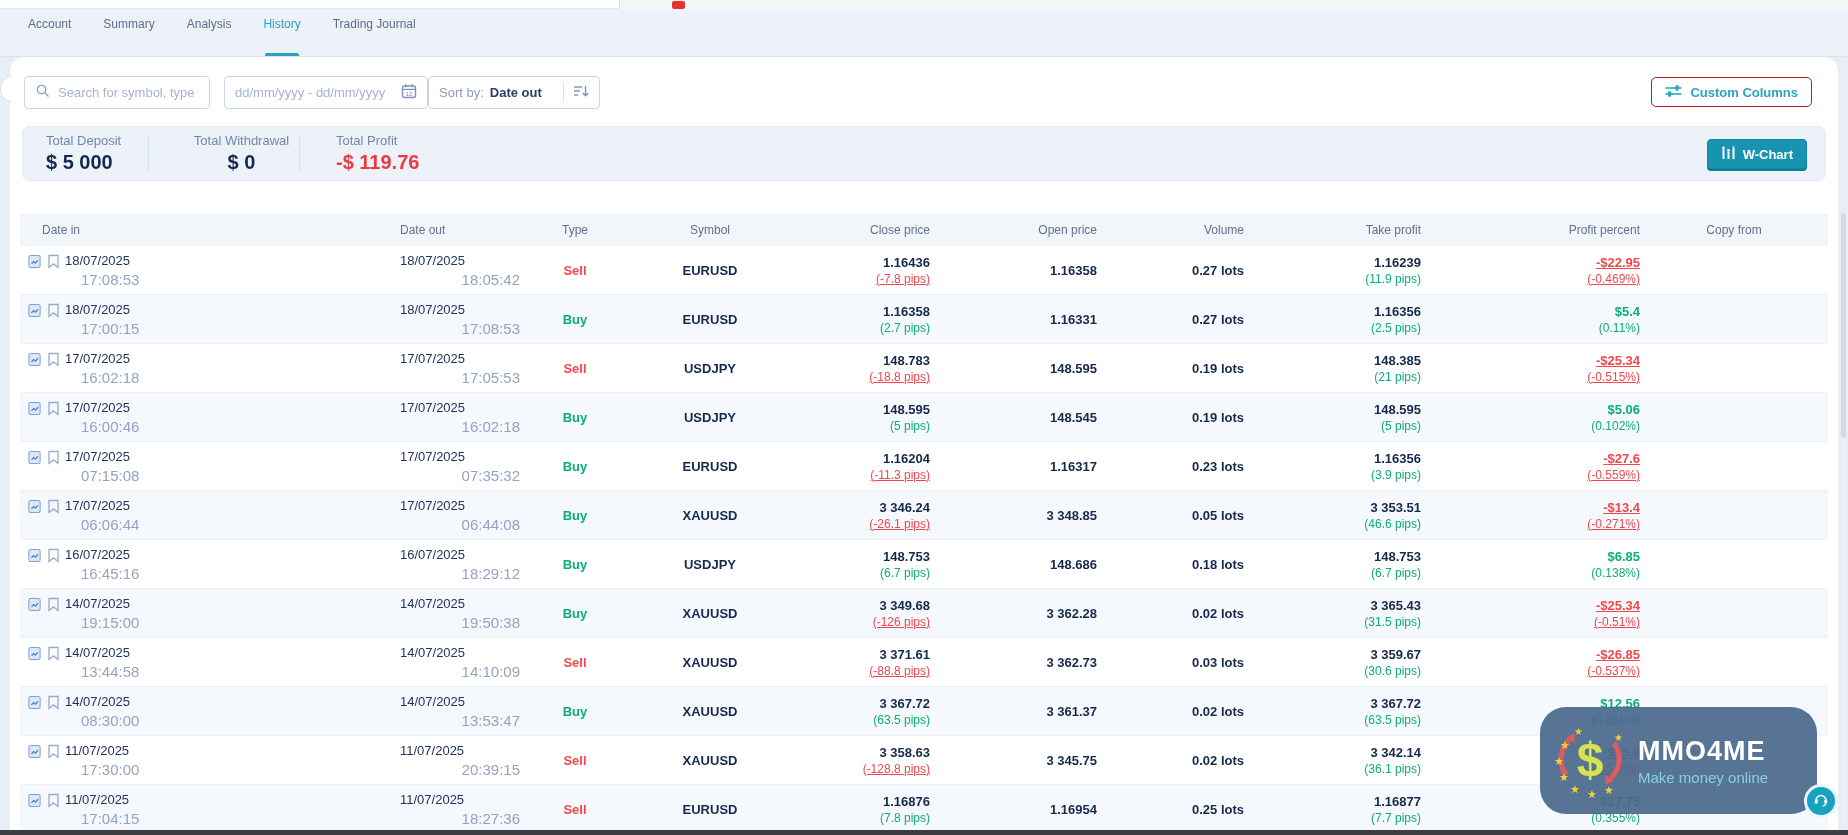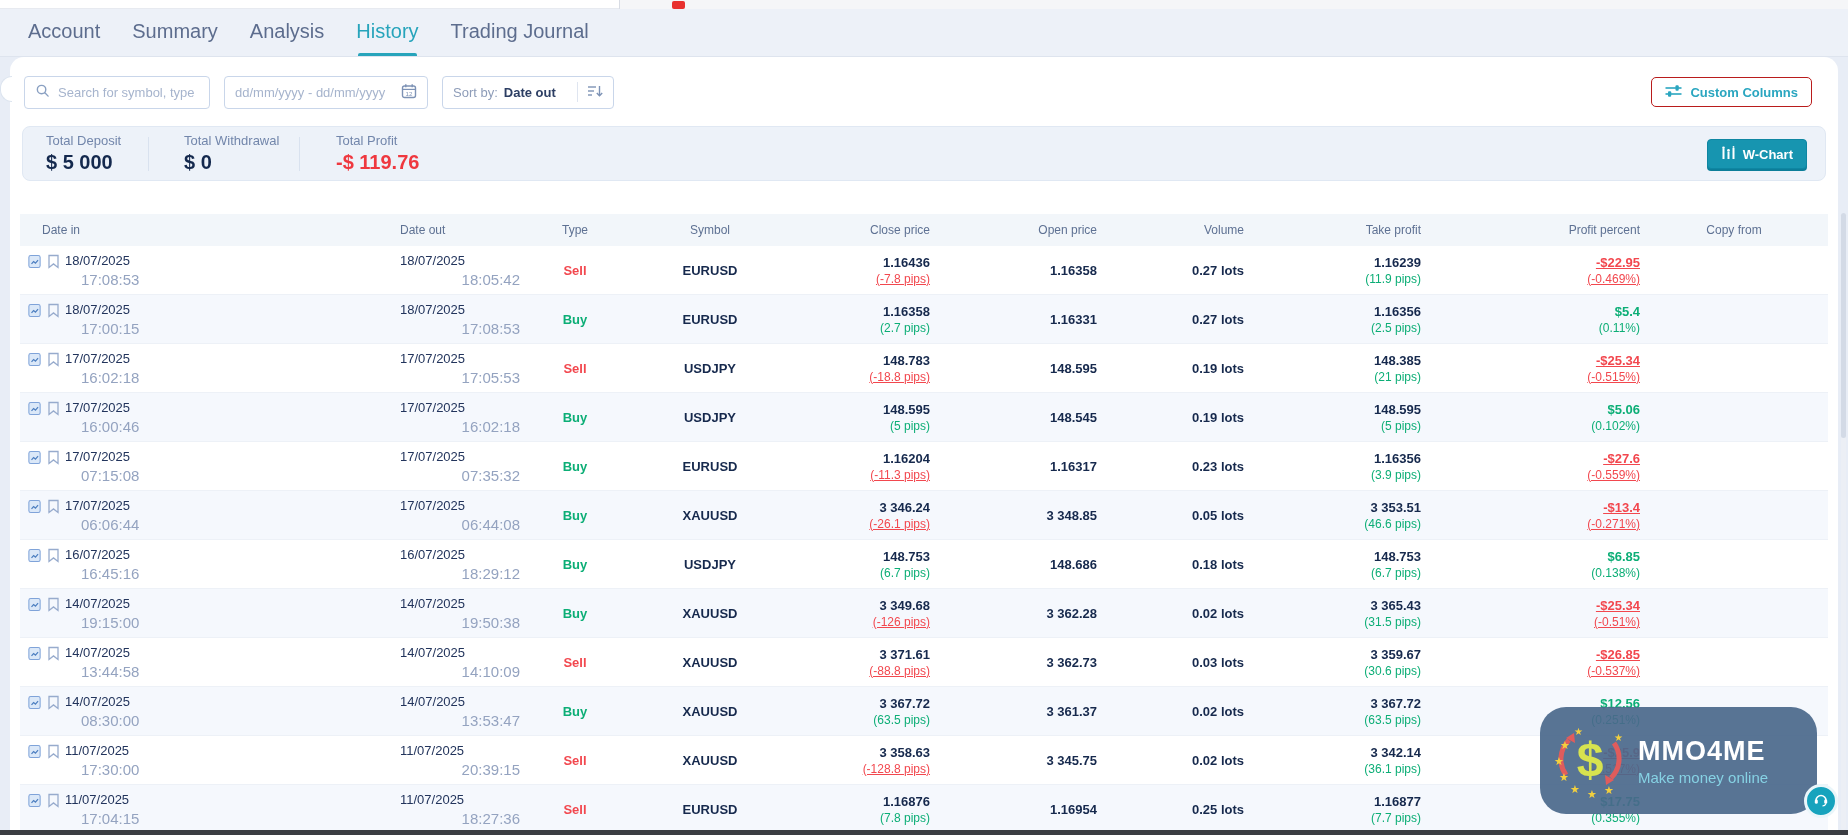--- a/index.html
+++ b/index.html
@@ -8,44 +8,44 @@
     position:relative; overflow:hidden;
     background:#e8edf6;
     font-family:"Liberation Sans", sans-serif;
   }
   
   .top-strip { position:absolute; top:0; left:0; width:100%; height:9px; background:#fff; border-bottom:1px solid #e7eaf0; z-index:3; }
   .top-strip .right-part { position:absolute; left:619px; right:0; top:0; height:9px; background:#f5f6f8; border-left:1px solid #d8dce4; }
   .red-marker { position:absolute; left:672px; top:1px; width:13px; height:8px; background:#e8312f; border-radius:2px; z-index:4; }
   
   .tabbar { position:absolute; top:9px; left:0; width:100%; height:48px; background:#edf1f8; border-bottom:1px solid #dee4ee; display:flex; align-items:flex-end; gap:32px; padding-left:28px; z-index:2; }
-  .tab { font-size:20px; color:#5d6d8e; padding-bottom:13px; position:relative; cursor:pointer; white-space:nowrap; }
+  .tab { font-size:12px; color:#5d6d8e; padding-bottom:25px; position:relative; cursor:pointer; white-space:nowrap; }
   .tab.active { color:#27a4bb; }
   .tab.active::after { content:""; position:absolute; left:2px; right:2px; bottom:0; height:3px; background:#27a4bb; border-radius:2px 2px 0 0; }
   
   .panel { position:absolute; top:57px; left:10px; right:10px; bottom:0; background:#fff; border-radius:14px 14px 0 0; z-index:1; }
   .notch { position:absolute; left:-10px; top:19px; width:12px; height:26px; background:#fff; border:1px solid #dce4ef; border-right:none; border-radius:13px 0 0 13px; }
   
   .toolbar { display:flex; align-items:center; margin:18px 14px 0 14px; height:34px; }
   .tb-box { border:1px solid #c9d6ea; border-radius:4px; height:33px; display:flex; align-items:center; padding:0 10px; color:#a6b4cd; font-size:13px; background:#fff; }
   .tb-search { width:186px; gap:8px; }
   .tb-date  { width:204px; margin-left:14px; justify-content:space-between; }
-  .tb-sort  { width:172px; margin-left:14px; }
+  .tb-sort  { width:172px; }
   .tb-sort .sort-label { color:#8d9cb8; margin-right:6px; }
   .tb-sort .sort-value { color:#2c3e63; font-weight:bold; }
   .tb-sort .vdiv { width:1px; height:20px; background:#dfe5f0; margin:0 9px 0 auto; }
   .btn-outline { margin-left:auto; margin-right:12px; height:30px; border:1px solid #b91c1c; border-radius:5px; color:#2aa6c0; font-weight:bold; font-size:13px; display:flex; align-items:center; gap:8px; padding:0 13px; background:#fff; cursor:pointer; }
   
   .statsbar { margin:17px 12px 0; height:55px; background:#edf2f9; border:1px solid #e0e8f3; border-radius:8px; display:flex; align-items:center; position:relative; }
   .stat { display:flex; flex-direction:column; justify-content:center; }
   .stat .lbl { font-size:13px; color:#7286ab; margin-bottom:3px; }
   .stat .val { font-size:20px; font-weight:bold; color:#14294e; }
   .stat.negative .val { color:#ef383f; }
   .stat1 { padding-left:23px; width:125px; }
-  .stat2 { padding-left:35px; width:150px; }
+  .stat2 { padding-left:35px; width:150px;text-align:center; }
   .stat3 { padding-left:36px; }
   .stat-div { width:1px; height:34px; background:#d9e2ef; }
   .btn-wchart { position:absolute; right:18px; top:12px; height:30px; background:#1795b0; border:1px solid #0e86a2; box-shadow:0 2px 0 #0c7e99; border-radius:4px; color:#fff; font-weight:bold; font-size:13px; display:flex; align-items:center; gap:7px; padding:8px 13px; cursor:pointer; }
   
   .table { margin:33px 10px 0; }
   .thead, .tr { display:grid; grid-template-columns:360px 140px 110px 160px 140px 167px 147px 177px 219px 1fr; }
   .thead { height:32px; align-items:center; background:#f2f6fa; color:#5e7193; font-size:12px; }
   .th.first { padding-left:22px; }
   .th.pad20 { padding-left:20px; }
   .num { text-align:right; }

